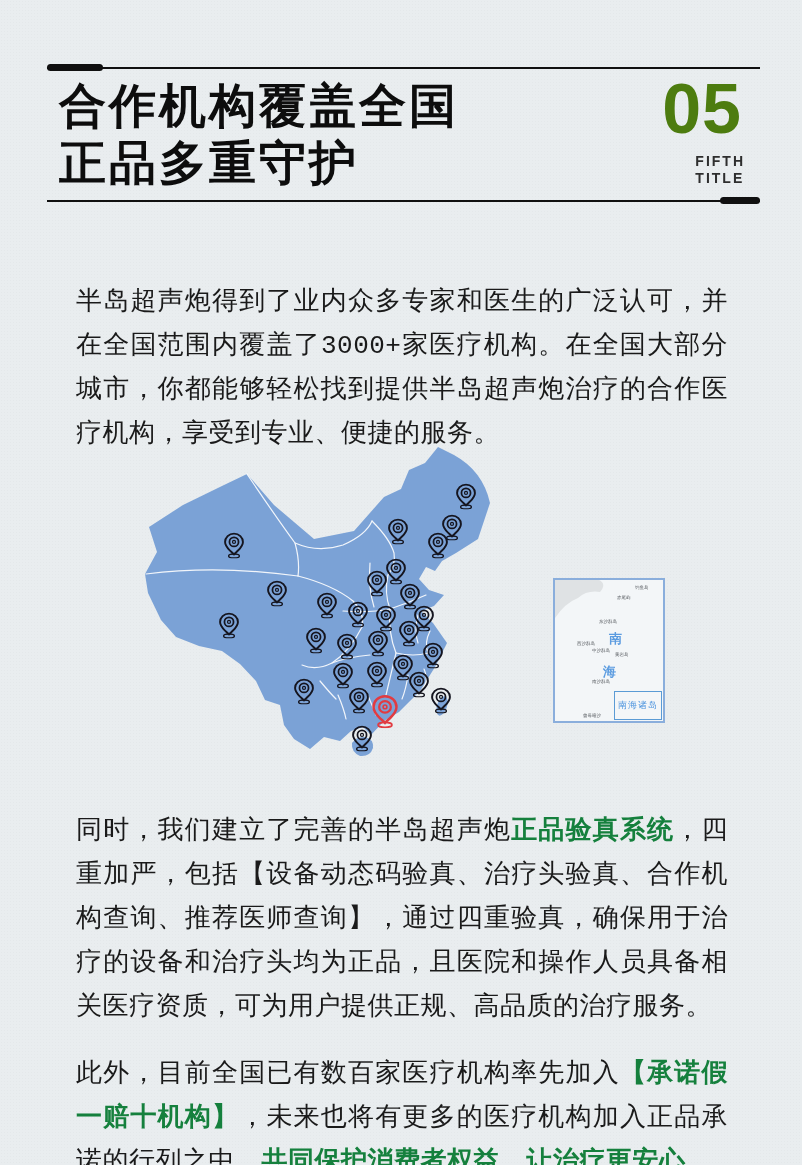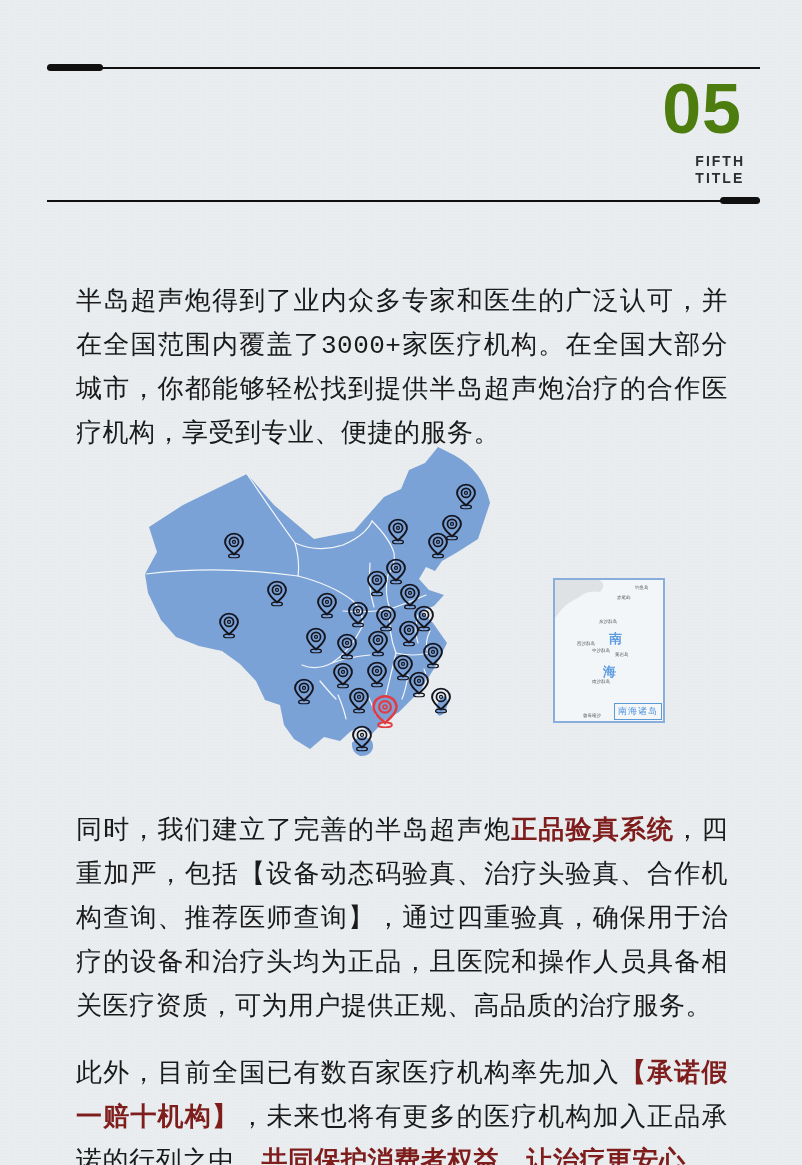--- a/index.html
+++ b/index.html
@@ -28,46 +28,48 @@
   .subtitle{
     position:absolute;right:57px;top:153px;text-align:left;
     font-size:14px;font-weight:bold;letter-spacing:2px;line-height:17px;color:#2e2e2e;
   }
   
   .para{
     position:absolute;left:76px;width:652px;
     font-size:26px;line-height:44px;letter-spacing:0.5px;
     text-align:justify;color:#1a1a1a;
   }
-  .para b{font-weight:bold;color:#7f1d1d;}
+  .para b{font-weight:bold;color:#15803d;}
   .para-1{top:254px;font-family:Liberation Mono, monospace;}
   .para-2{top:781px;}
   .para-3{top:1024px;}
   
   .map-wrap{position:absolute;left:138px;top:443px;width:540px;height:340px;}
   .map-svg{position:absolute;left:0;top:0;}
   
   .inset{
     position:absolute;left:415px;top:135px;width:112px;height:145px;
     background:#F3F6F8;border:2px solid #8AAEDC;box-sizing:border-box;
   }
   .inset-land{position:absolute;left:0;top:0;}
   .inset-sea-char{position:absolute;color:#5C9CE0;font-size:13px;font-weight:bold;letter-spacing:1px;}
   .inset-island{position:absolute;font-size:5px;color:#55595e;white-space:nowrap;transform:scale(.9);transform-origin:left top;}
   .inset-corner{
     position:absolute;right:1px;bottom:1px;
     border:1px solid #5B9BD5;color:#4D94DE;background:rgba(243,246,248,.85);
-    font-size:9px;letter-spacing:1px;padding:1px 3px;white-space:nowrap;
+    font-size:9px;letter-spacing:1px;padding:7px 3px;white-space:nowrap;
   }
 </style>
 </head>
 <body>
 
 <div class="rule rule-top"></div>
 <div class="title">
+  <div>合作机构覆盖全国</div>
+  <div>正品多重守护</div>
 </div>
 <div class="big-number" style="color: #4d7c0f;">05</div>
 <div class="subtitle">
   <div>FIFTH</div>
   <div>TITLE</div>
 </div>
 <div class="rule rule-bottom"></div>
 
 <p class="para para-1">半岛超声炮得到了业内众多专家和医生的广泛认可，并在全国范围内覆盖了3000+家医疗机构。在全国大部分城市，你都能够轻松找到提供半岛超声炮治疗的合作医疗机构，享受到专业、便捷的服务。</p>
 

